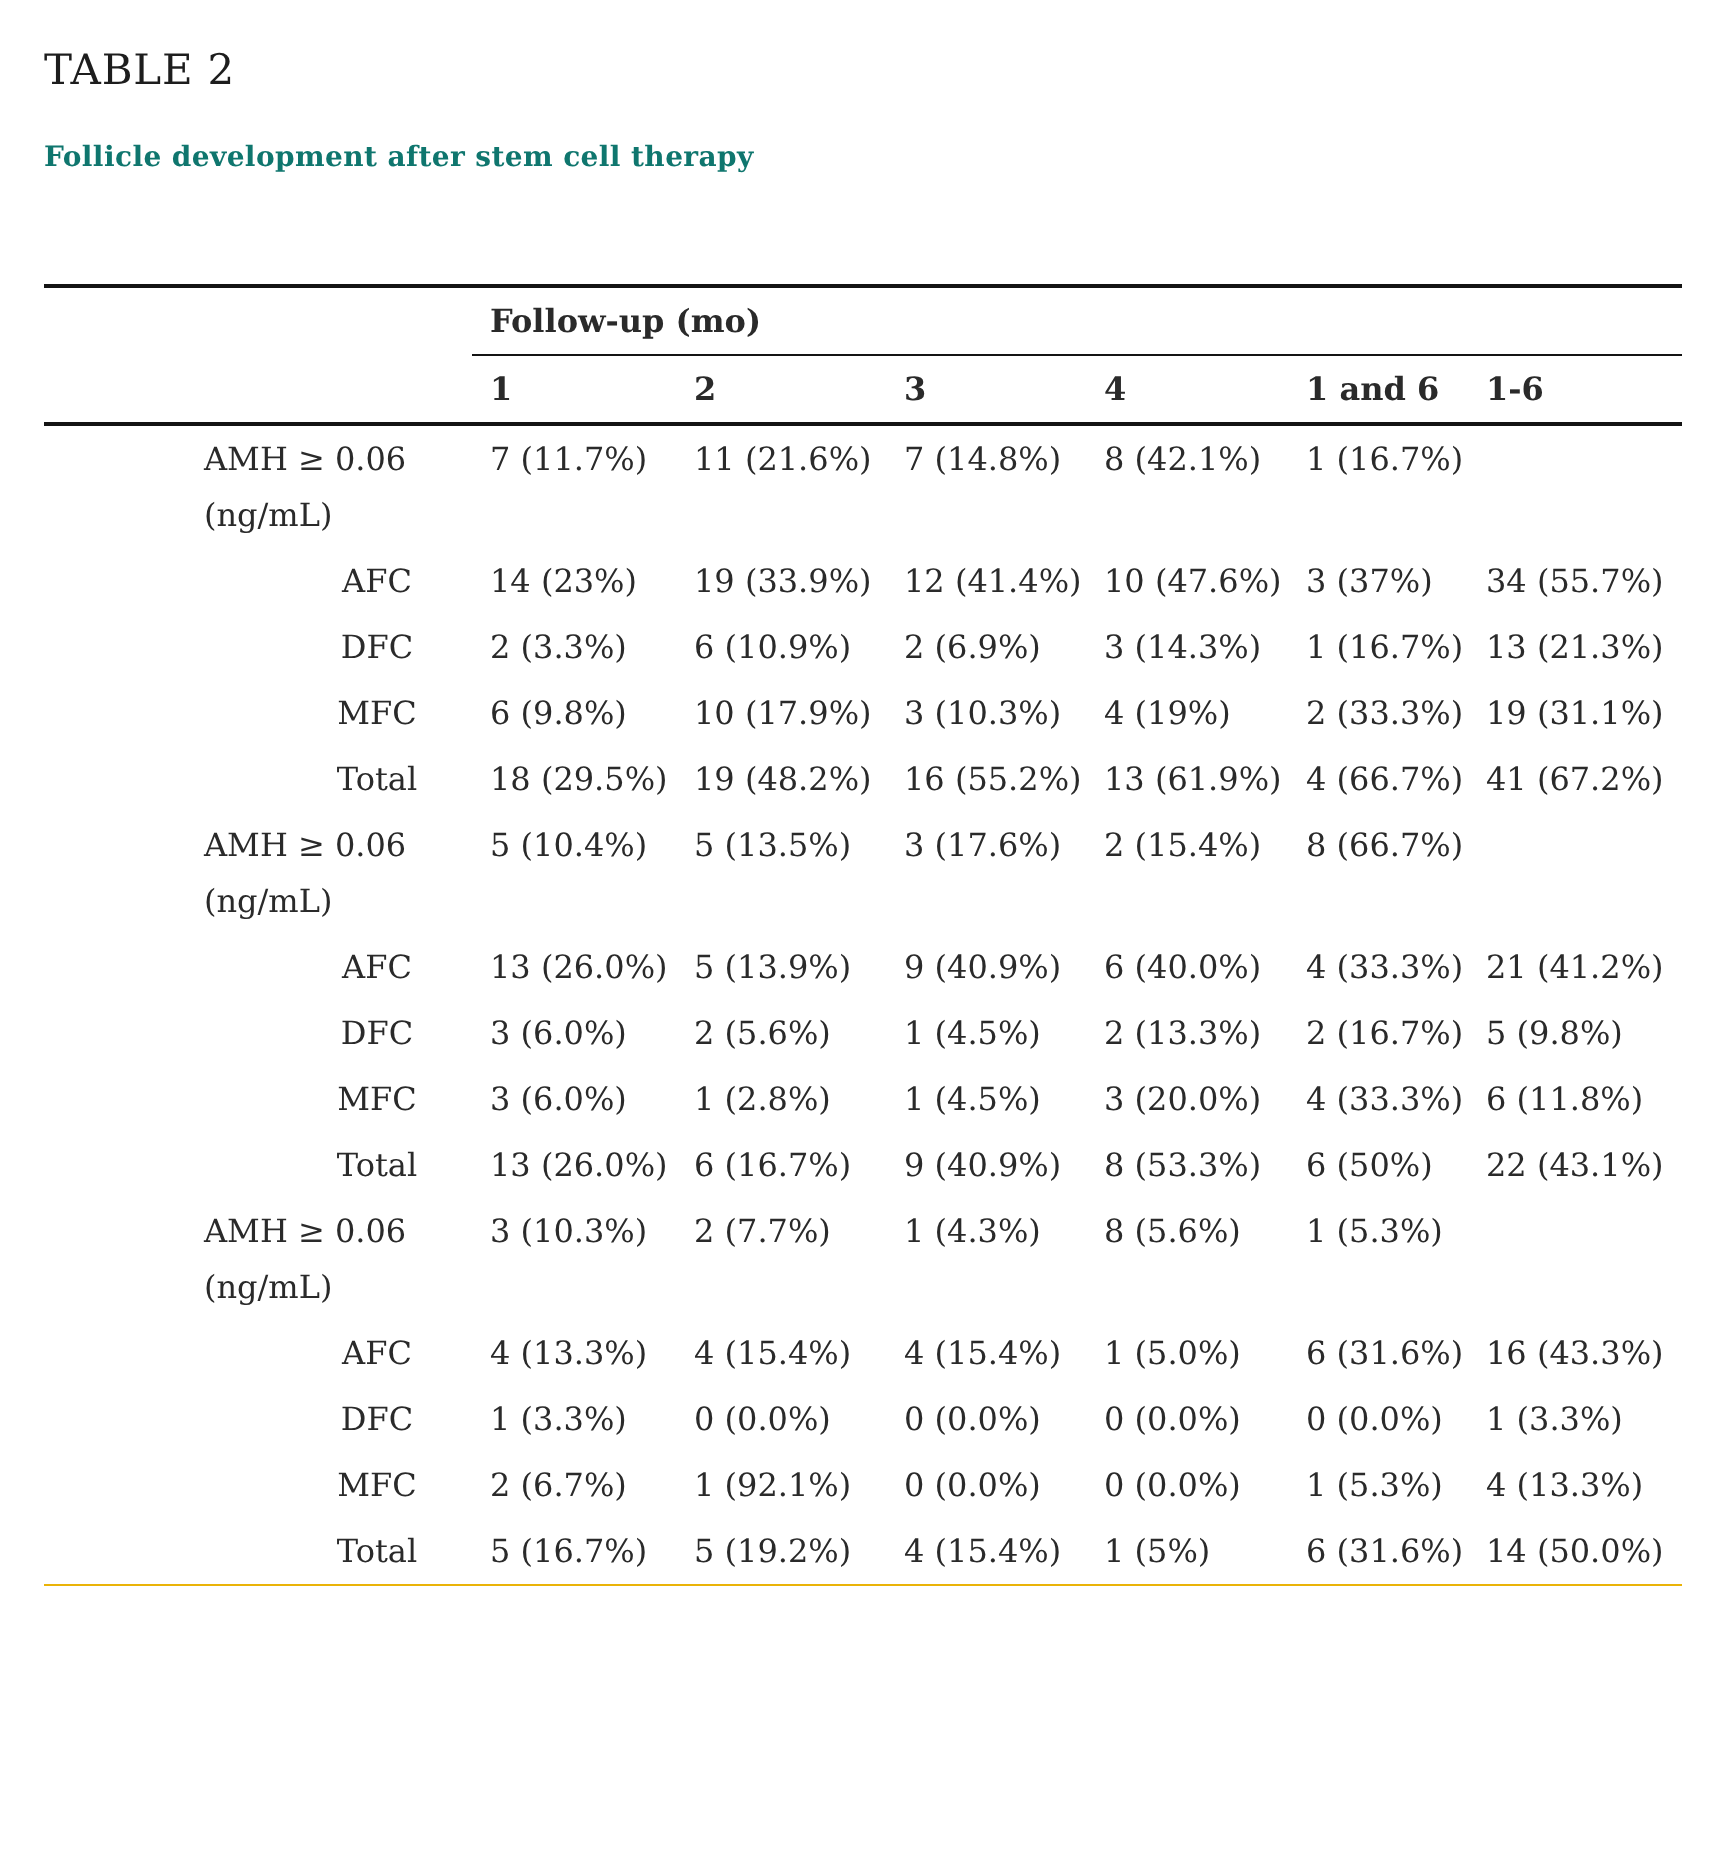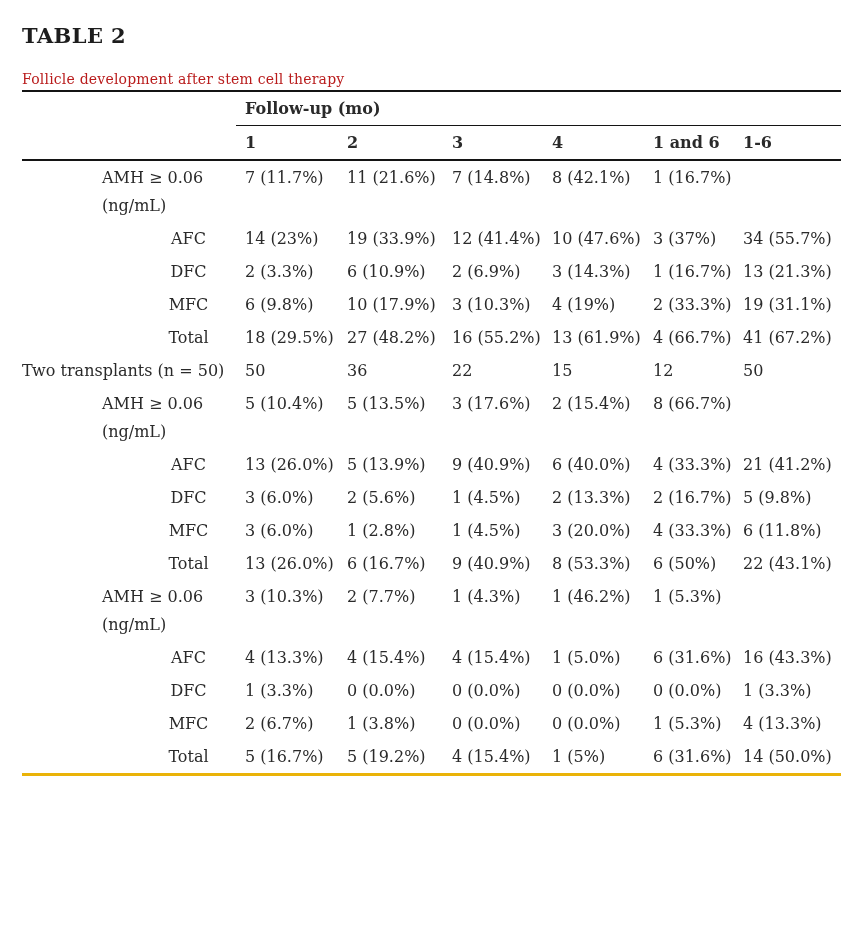--- a/index.html
+++ b/index.html
@@ -10,39 +10,41 @@
     color: #2a2a2a;
     font-family: "DejaVu Serif", "Liberation Serif", serif;
   }
   .page {
     width: 855px;
     min-height: 938px;
     padding: 14px 14px 10px 22px;
   }
   .title {
     font-size: 21px;
-    font-weight: 700;
+    font-weight: 400;
     letter-spacing: 0.4px;
     color: #1d1d1d;
     margin: 8px 0 0 0;
     line-height: 1.3;
   }
   .subtitle {
     font-size: 14px;
-    color: #b91c1c;
+    color: #0f766e;
     letter-spacing: 0.2px;
     margin: 21px 0 0 0;
     line-height: 1.4;
+    font-weight: bold;
   }
   table.data-table {
     border-collapse: collapse;
     table-layout: fixed;
     width: 819px;
+    margin-top: 52px;
     border-top: 2px solid #141414;
-    border-bottom: 3px solid #eab308;
+    border-bottom: 1px solid #eab308;
   }
   table.data-table th,
   table.data-table td {
     font-size: 16px;
     font-weight: 400;
     line-height: 28px;
     vertical-align: top;
     text-align: left;
     padding: 3px 0 2px 9px;
     overflow: hidden;
@@ -134,34 +136,25 @@
           <td>6 (9.8%)</td>
           <td>10 (17.9%)</td>
           <td>3 (10.3%)</td>
           <td>4 (19%)</td>
           <td>2 (33.3%)</td>
           <td>19 (31.1%)</td>
         </tr>
         <tr>
           <th class="rowlabel indent-2">Total</th>
           <td>18 (29.5%)</td>
-          <td>27 (48.2%)</td>
+          <td>19 (48.2%)</td>
           <td>16 (55.2%)</td>
           <td>13 (61.9%)</td>
           <td>4 (66.7%)</td>
           <td>41 (67.2%)</td>
-        </tr>
-        <tr>
-          <th class="rowlabel indent-0">Two transplants (n = 50)</th>
-          <td>50</td>
-          <td>36</td>
-          <td>22</td>
-          <td>15</td>
-          <td>12</td>
-          <td>50</td>
         </tr>
         <tr>
           <th class="rowlabel indent-1">AMH ≥ 0.06
 (ng/mL)</th>
           <td>5 (10.4%)</td>
           <td>5 (13.5%)</td>
           <td>3 (17.6%)</td>
           <td>2 (15.4%)</td>
           <td>8 (66.7%)</td>
           <td></td>
@@ -201,21 +194,21 @@
           <td>8 (53.3%)</td>
           <td>6 (50%)</td>
           <td>22 (43.1%)</td>
         </tr>
         <tr>
           <th class="rowlabel indent-1">AMH ≥ 0.06
 (ng/mL)</th>
           <td>3 (10.3%)</td>
           <td>2 (7.7%)</td>
           <td>1 (4.3%)</td>
-          <td>1 (46.2%)</td>
+          <td>8 (5.6%)</td>
           <td>1 (5.3%)</td>
           <td></td>
         </tr>
         <tr>
           <th class="rowlabel indent-2">AFC</th>
           <td>4 (13.3%)</td>
           <td>4 (15.4%)</td>
           <td>4 (15.4%)</td>
           <td>1 (5.0%)</td>
           <td>6 (31.6%)</td>
@@ -226,21 +219,21 @@
           <td>1 (3.3%)</td>
           <td>0 (0.0%)</td>
           <td>0 (0.0%)</td>
           <td>0 (0.0%)</td>
           <td>0 (0.0%)</td>
           <td>1 (3.3%)</td>
         </tr>
         <tr>
           <th class="rowlabel indent-2">MFC</th>
           <td>2 (6.7%)</td>
-          <td>1 (3.8%)</td>
+          <td>1 (92.1%)</td>
           <td>0 (0.0%)</td>
           <td>0 (0.0%)</td>
           <td>1 (5.3%)</td>
           <td>4 (13.3%)</td>
         </tr>
         <tr>
           <th class="rowlabel indent-2">Total</th>
           <td>5 (16.7%)</td>
           <td>5 (19.2%)</td>
           <td>4 (15.4%)</td>

